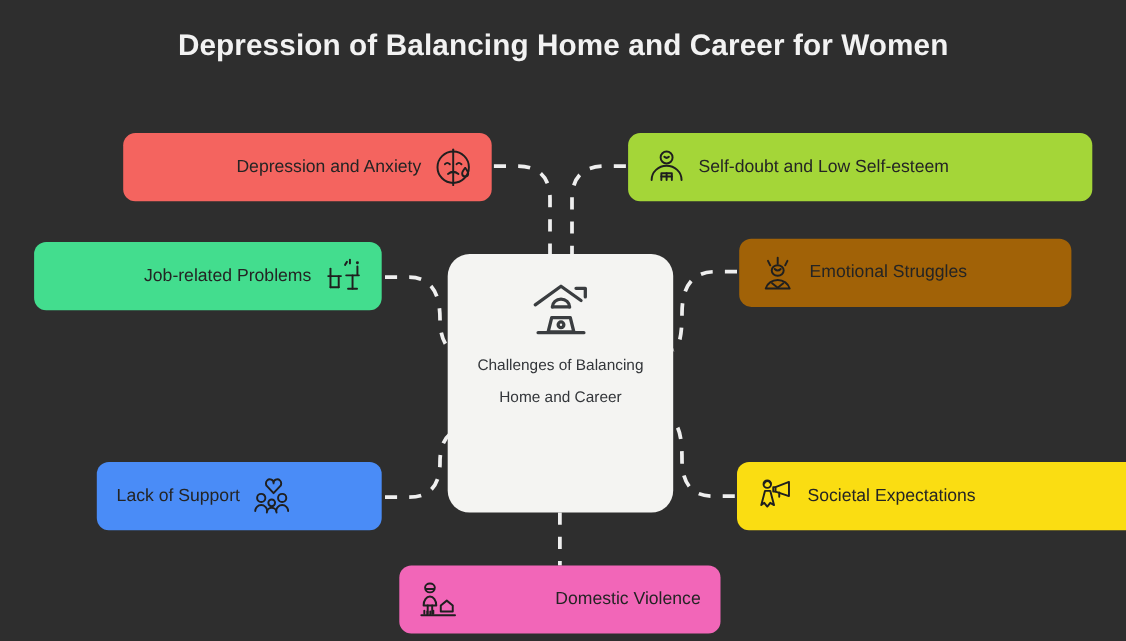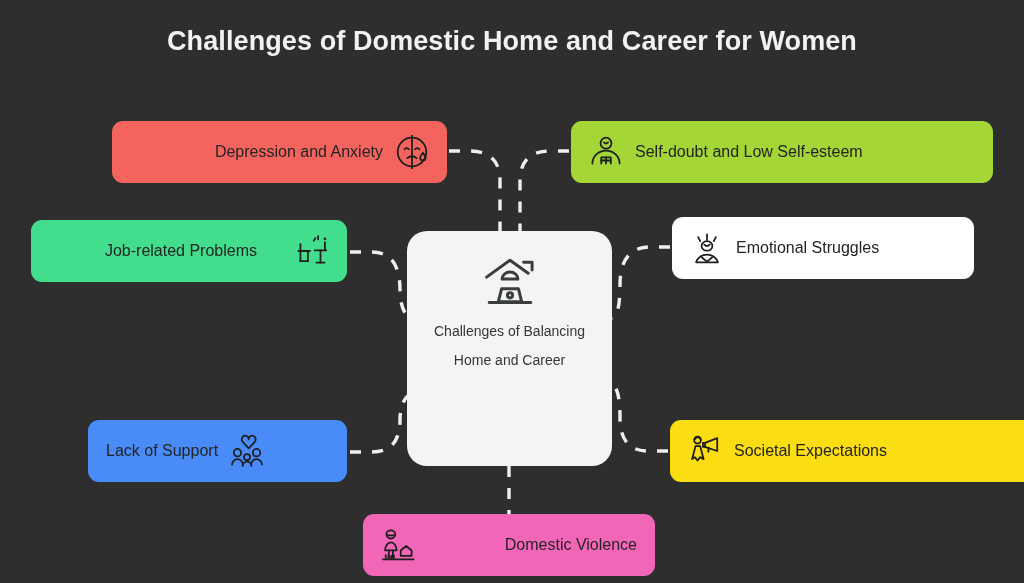--- a/index.html
+++ b/index.html
@@ -97,38 +97,38 @@
     width: 34px;
     height: 34px;
     flex: 0 0 34px;
   }
   .pill.icon-right .pill-icon { margin-left: 12px; }
   .pill.icon-left  .pill-icon { margin-right: 12px; }
   .pill .pill-label { line-height: 1; }
 
   
   #pill-depression   { left: 112px; top: 121px; width: 335px; justify-content: flex-end; }
-  #pill-job          { left:  31px; top: 220px; width: 316px; justify-content: flex-end; gap: 26px; }
+  #pill-job          { left:  31px; top: 220px; width: 316px; justify-content: flex-end; }
   #pill-support      { left:  88px; top: 420px; width: 259px; justify-content: flex-start; }
   #pill-domestic     { left: 363px; top: 514px; width: 292px; justify-content: space-between; }
   #pill-selfdoubt    { left: 571px; top: 121px; width: 422px; justify-content: flex-start; }
   #pill-emotional    { left: 672px; top: 217px; width: 302px; justify-content: flex-start; }
   #pill-societal     { left: 670px; top: 420px; width: 380px; justify-content: flex-start; }
 
   svg.ico { display: block; }
   svg.ico * { stroke: #1f1f1f; stroke-width: 5.2; fill: none; stroke-linecap: round; stroke-linejoin: round; }
   svg.ico .fillblk { fill: #1f1f1f; stroke: none; }
   #center-node svg.ico * { stroke: #3a3d40; stroke-width: 4.6; }
 </style>
 </head>
 <body>
 
 <div id="canvas">
 
-  <div id="title">Challenges of Domestic Home and Career for Women</div>
+  <div id="title">Depression of Balancing Home and Career for Women</div>
 
   <svg id="connectors" viewBox="0 0 1024 583" width="1024" height="583">
     <path d="M449 151 H470 Q500 151 500 181 V231"></path>
     <path d="M350 252 H372 Q400 252 400 290 Q400 325 430 325"></path>
     <path d="M350 452 H372 Q400 452 400 420 Q400 388 430 388"></path>
     <path d="M509 466 V514"></path>
     <path d="M569 151 H550 Q520 151 520 181 V231"></path>
     <path d="M670 247 H650 Q620 247 620 285 Q620 316 612 318"></path>
     <path d="M668 451 H648 Q620 451 620 418 Q620 388 612 384"></path>
   </svg>
@@ -223,21 +223,21 @@
         <path d="M44 22 q6 6 12 0"></path>
         <path d="M10 84 a40 38 0 0 1 80 0"></path>
         <path d="M36 84 V66 H64 V84"></path>
         <path d="M36 75 H64"></path>
         <path d="M50 66 V84"></path>
       </svg>
     </span>
     <span class="pill-label">Self-doubt and Low Self-esteem</span>
   </div>
 
-  <div class="pill icon-left" id="pill-emotional" style="background:#ffffff">
+  <div class="pill icon-left" id="pill-emotional" style="background:#a16207">
     <span class="pill-icon">
       <svg class="ico" viewBox="0 0 100 100" width="34" height="34">
         <path d="M24 18 L30 30"></path>
         <path d="M50 10 V26"></path>
         <path d="M76 18 L70 30"></path>
         <path d="M34 44 a16 14 0 1 1 32 0 a16 14 0 0 1 -32 0 Z"></path>
         <path d="M42 40 q8 8 16 0"></path>
         <path d="M18 92 a33 30 0 0 1 64 0 Z"></path>
         <path d="M35 78 L50 90 L65 78"></path>
       </svg>

